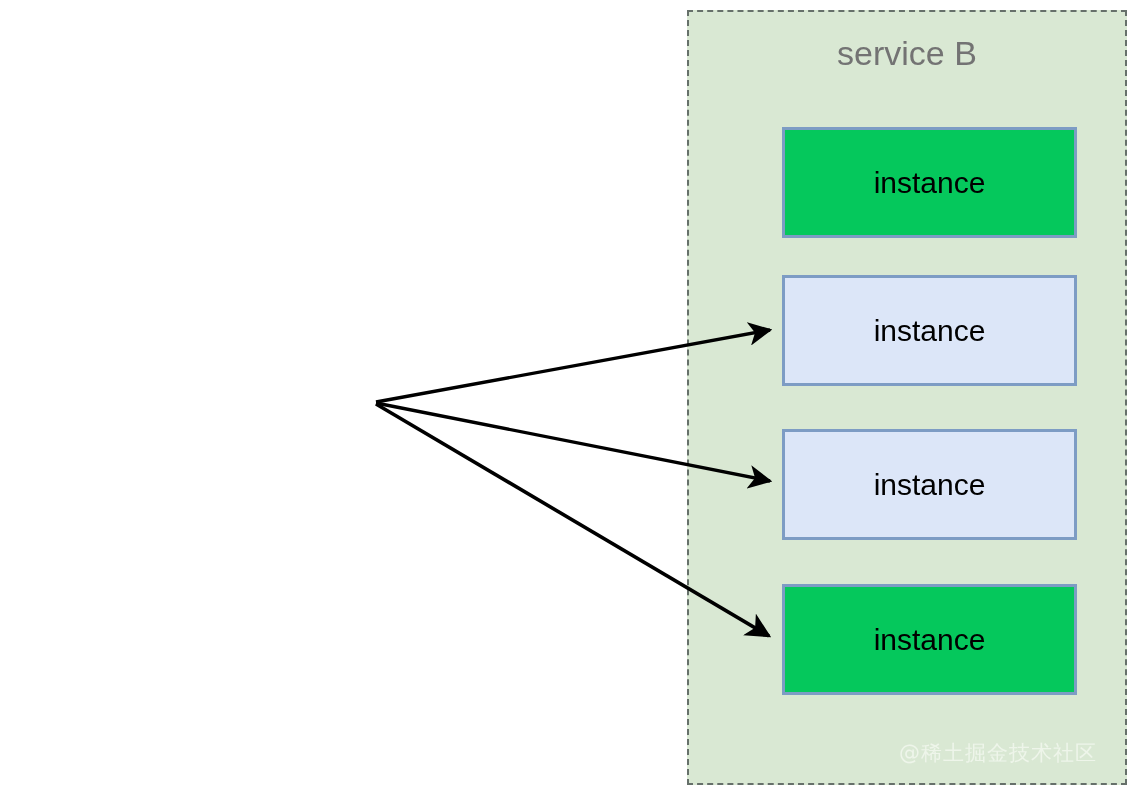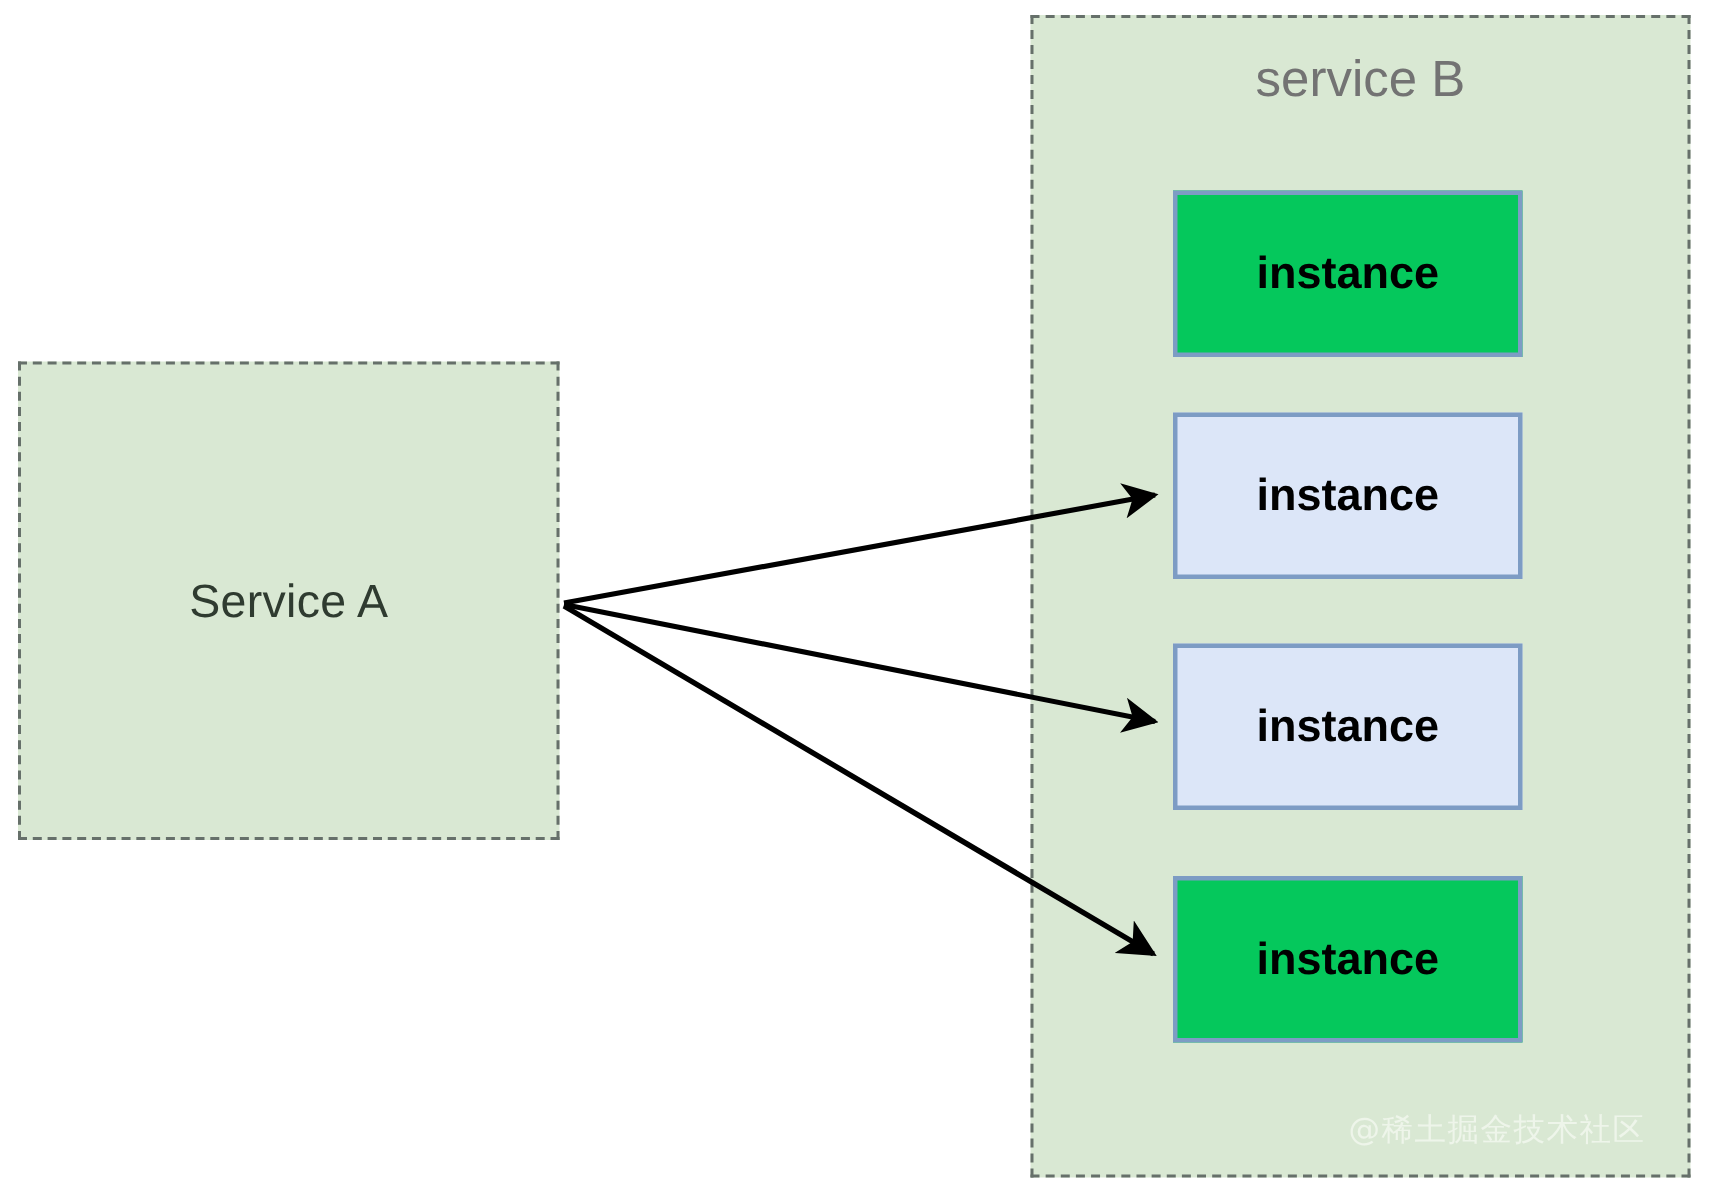--- a/index.html
+++ b/index.html
@@ -60,28 +60,27 @@
     font-size: 34px;
     color: #737373;
     line-height: 1;
     white-space: nowrap;
   }
 
   
   .instance-box {
     position: absolute;
     left: 93px;          
-    width: 233px;
+    width: 295px;
     height: 111px;
     box-sizing: border-box;
     border: 3px solid #7d9cc4;
     display: flex;
     align-items: center;
     justify-content: center;
-    font-weight: bold;
   }
   .instance-box.green { background: #05c85c; }
   .instance-box.blue  { background: #dce6f8; }
   .instance-label {
     font-size: 30px;
     color: #000000;
     line-height: 1;
     white-space: nowrap;
   }
   .pos-0 { top: 115px; }   
@@ -109,23 +108,20 @@
     width: 1140px;
     height: 795px;
     pointer-events: none;
   }
 </style>
 </head>
 <body>
 
 <div id="canvas">
 
-  <div id="service-a-box">
-    <div id="service-a-label">Service A</div>
-  </div>
 
   <div id="service-b-box">
     <div id="service-b-title">service B</div>
 
     <div class="instance-box green pos-0">
       <span class="instance-label">instance</span>
     </div>
 
     <div class="instance-box blue pos-1">
       <span class="instance-label">instance</span>

